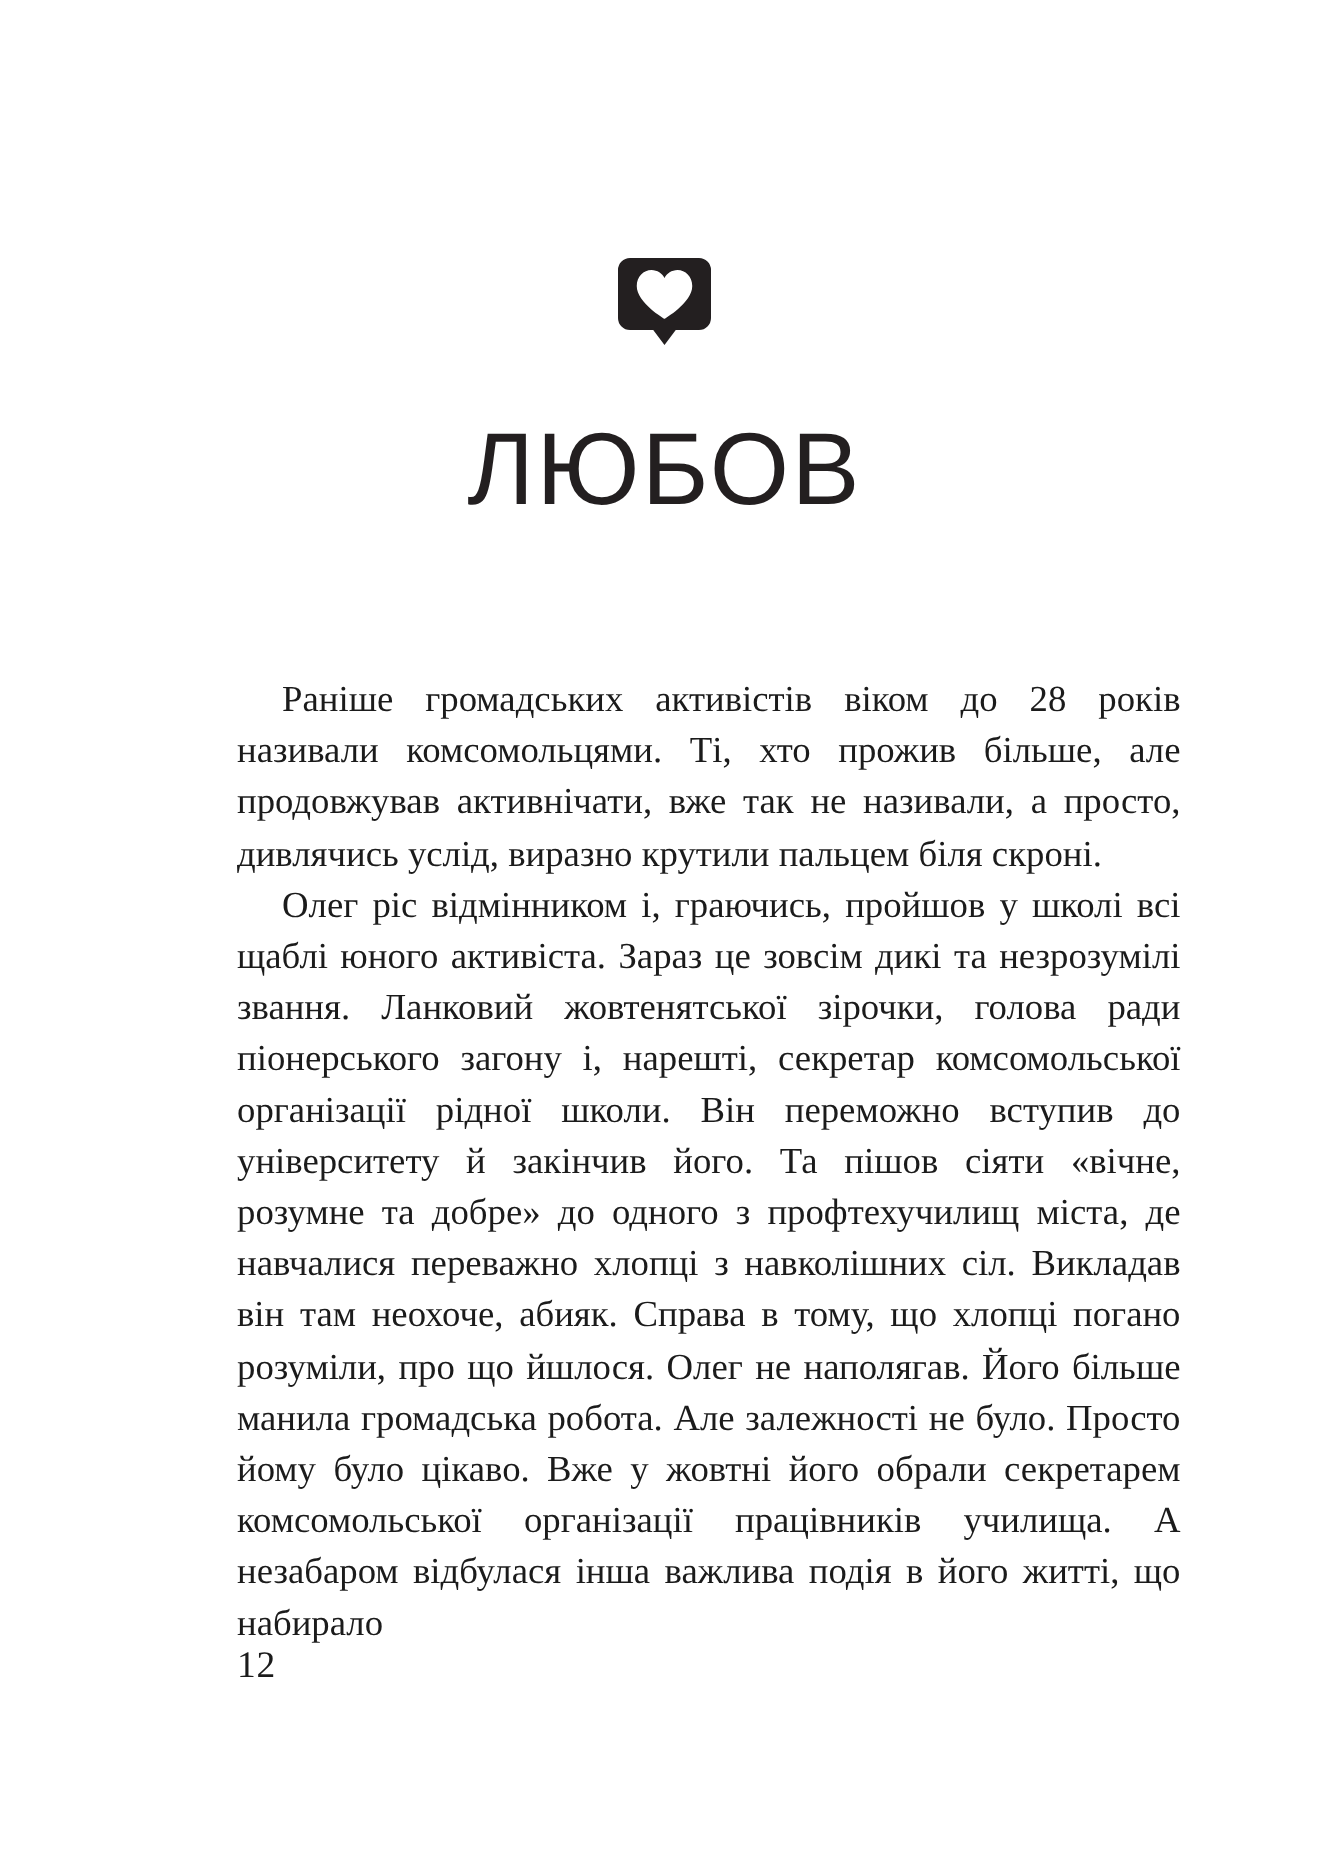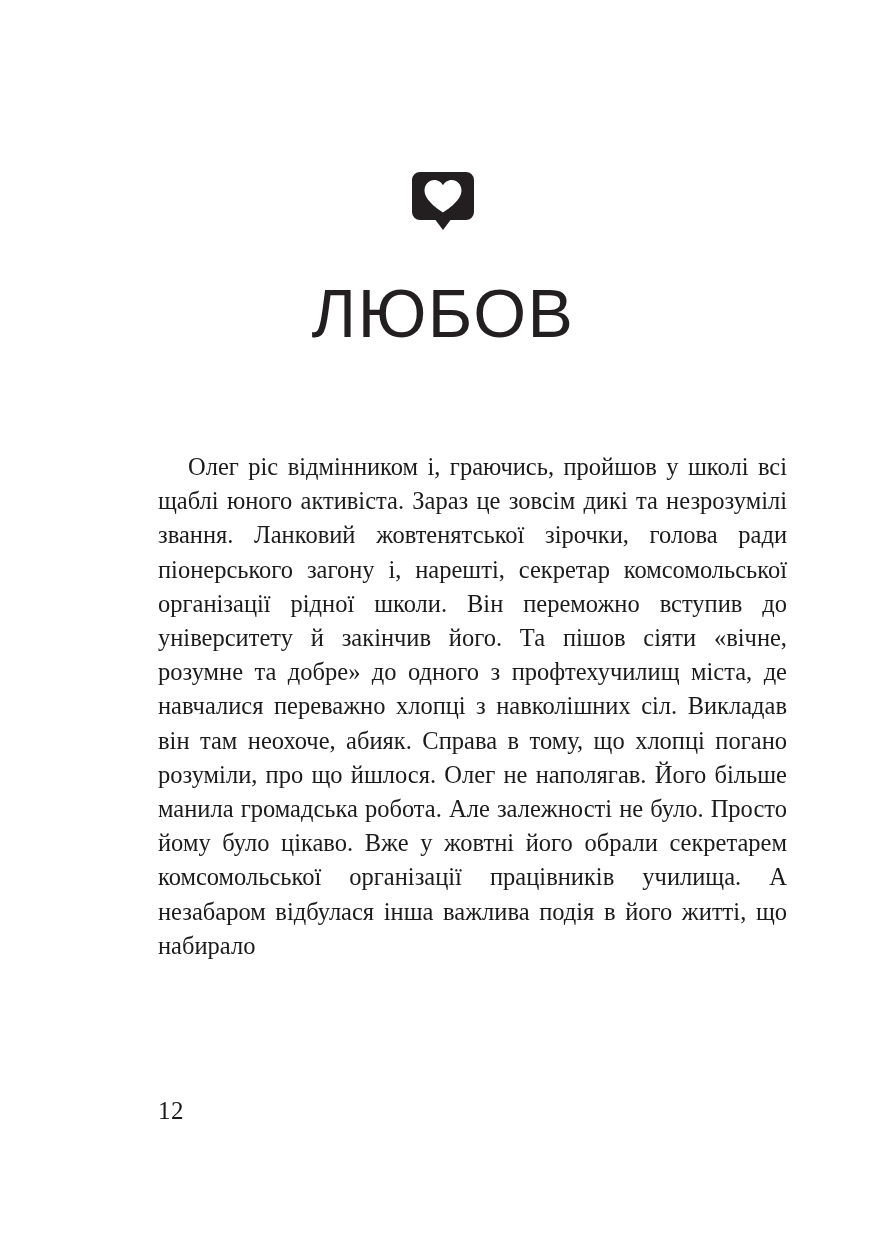--- a/index.html
+++ b/index.html
@@ -103,18 +103,19 @@
                  C32.6 10.4 35.7 8.0 39.7 8.0
                  C44.9 8.0 49.5 12.3 49.5 18.6
                  C49.5 29.8 31 40.5 31 40.5 Z" fill="#ffffff"></path>
       </svg>
     </span>
   </div>
 
   <h1 class="chapter-title">ЛЮБОВ</h1>
 
   <div class="body-text">
+    <p>Раніше громадських активістів віком до 28 років називали комсомольцями. Ті, хто прожив більше, але продовжував активнічати, вже так не називали, а просто, дивлячись услід, виразно крутили пальцем біля скроні.</p>
     <p>Олег ріс відмінником і, граючись, пройшов у школі всі щаблі юного активіста. Зараз це зовсім дикі та незрозумілі звання. Ланковий жовтенятської зірочки, голова ради піонерського загону і, нарешті, секретар комсомольської організації рідної школи. Він переможно вступив до університету й закінчив його. Та пішов сіяти «вічне, розумне та добре» до одного з профтехучилищ міста, де навчалися переважно хлопці з навколішних сіл. Викладав він там неохоче, абияк. Справа в тому, що хлопці погано розуміли, про що йшлося. Олег не наполягав. Його більше манила громадська робота. Але залежності не було. Просто йому було цікаво. Вже у жовтні його обрали секретарем комсомольської організації працівників училища. А незабаром відбулася інша важлива подія в його житті, що набирало</p>
   </div>
 
   <div class="folio">12</div>
 
 </div>
 
 </body></html>

